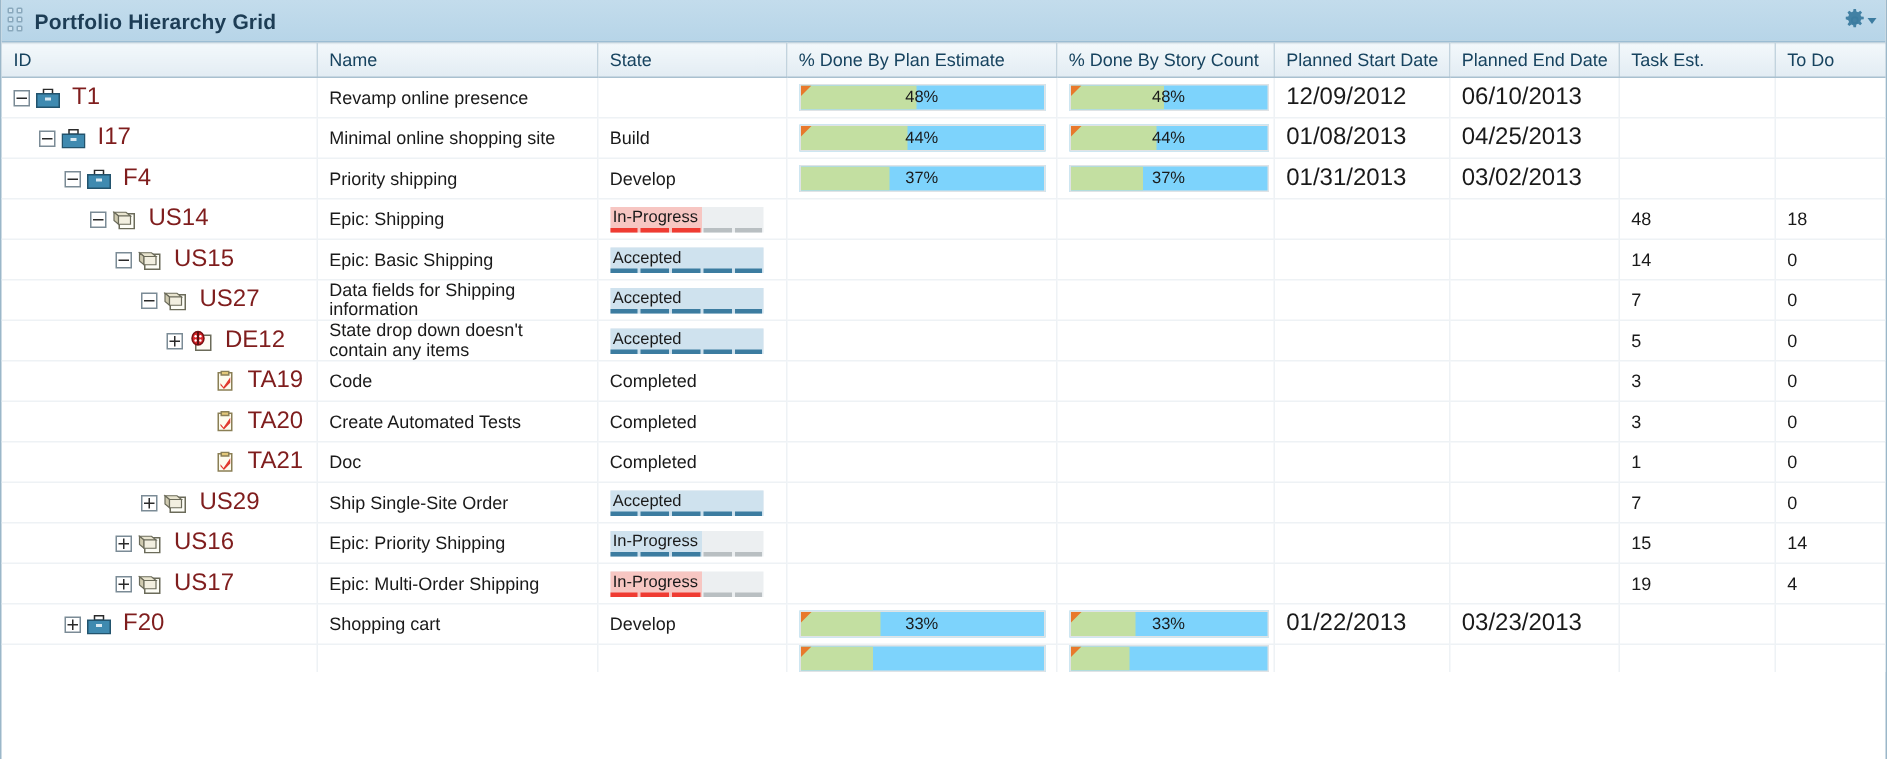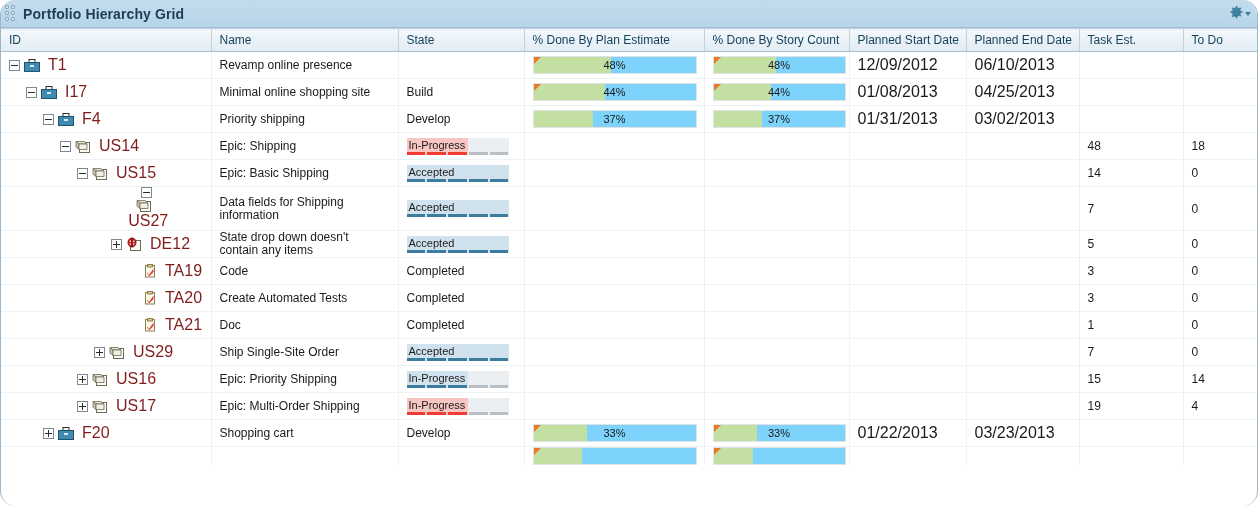--- a/index.html
+++ b/index.html
@@ -11,21 +11,20 @@
     font-family: "Liberation Sans", sans-serif;
   }
 
   #app {
     width: 1258px; height: 506px;
     position: relative;
     background: #fff;
     border-left: 1px solid #9bb7c9;
     border-right: 1px solid #9bb7c9;
     overflow: hidden;
-    border-radius: 15px;
   }
 
   
   .titlebar {
     height: 28px;
     background: linear-gradient(to bottom, #c3dcec 0%, #b7d5e8 100%);
     border-bottom: 1px solid #9cbdd3;
     display: flex;
     align-items: center;
     padding: 0 6px 0 4px;
@@ -504,21 +503,21 @@
             </td>
             <td></td>
             <td></td>
             <td class="date"><span></span></td>
             <td class="date"><span></span></td>
             <td class="num"><span>14</span></td>
             <td class="num"><span>0</span></td>
           </tr>
           <tr>
             <td class="idcell">
-              <div class="tree" style="padding-left: 85px; flex-direction: column;">
+              <div class="tree" style="padding-left: 85px;">
                 <span class="toggle "></span>
                 <span style="display: flex; margin-right: 4px;">
                   <svg class="node-icon" width="16" height="14" viewBox="0 0 16 14">
                     <rect x="4.5" y="3.5" width="10" height="10" fill="#fdfdf6" stroke="#6b6b5a"></rect>
                     <path d="M1 2.5h8l3 2.5H4z" fill="#e8e4cf" stroke="#6b6b5a" stroke-width=".8"></path>
                     <path d="M1 2.5 L1 8 L4 10.5 L4 5z" fill="#cfcab0" stroke="#6b6b5a" stroke-width=".8"></path>
                     <path d="M4 5 L12 5 L12 10.5 L4 10.5z" fill="#f2efe0" stroke="#6b6b5a" stroke-width=".8"></path>
                   </svg>
                 </span>
                 <a class="node-id">US27</a>

